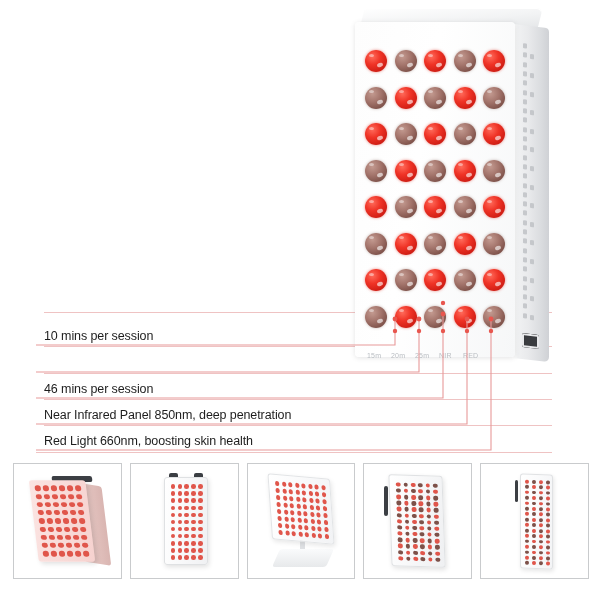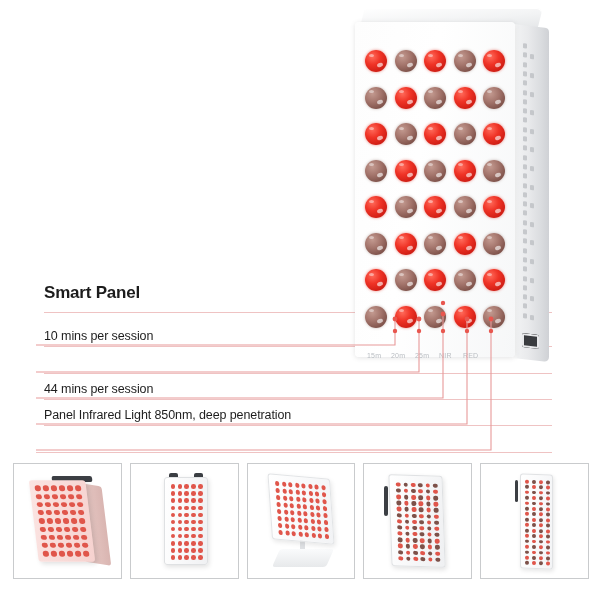--- a/index.html
+++ b/index.html
@@ -254,34 +254,34 @@
       <circle cx="491" cy="319" r="2.4"></circle>
       <circle cx="395" cy="331" r="2.2"></circle>
       <circle cx="419" cy="331" r="2.2"></circle>
       <circle cx="443" cy="331" r="2.2"></circle>
       <circle cx="467" cy="331" r="2.2"></circle>
       <circle cx="491" cy="331" r="2.2"></circle>
       <circle cx="443" cy="303" r="2.2"></circle>
     </g>
   </svg>
 
-  <div class="title">Smart Panel</div>
   <div class="divider" style="top:312px;left:44px;width:508px;"></div>
 
   <div class="feat" style="top:329px;">10 mins per session</div>
   <div class="divider" style="top:346px;left:44px;width:508px;"></div>
 
   <div class="divider" style="top:373px;left:44px;width:508px;"></div>
 
-  <div class="feat" style="top:382px;">44 mins per session</div>
+  <div class="feat" style="top:382px;">46 mins per session</div>
   <div class="divider" style="top:399px;left:44px;width:508px;"></div>
 
-  <div class="feat" style="top:408px;">Panel Infrared Light 850nm, deep penetration</div>
+  <div class="feat" style="top:408px;">Near Infrared Panel 850nm, deep penetration</div>
   <div class="divider" style="top:425px;left:44px;width:508px;"></div>
 
+  <div class="feat" style="top:434px;">Red Light 660nm, boosting skin health</div>
   <div class="divider"></div>
 
   <div class="thumbs" id="thumbs">
       <div class="thumb">
         <div class="tp" style="left: 66px; top: 20px; width: 26px; height: 80px; background: linear-gradient(90deg, rgb(236, 207, 203), rgb(217, 181, 177)); border-radius: 3px; transform: rotate(-7deg) skewY(16deg);"></div>
         <div class="tp" style="left: 38px; top: 12px; width: 40px; height: 6px; background: rgb(60, 63, 68); border-radius: 2px; transform: rotate(-7deg) skewY(7deg);"></div>
         <div class="tp" style="left: 20px; top: 16px; width: 56px; height: 82px; background: linear-gradient(100deg, rgb(251, 228, 226), rgb(246, 210, 207)); border-radius: 3px; transform: rotate(-7deg) skewY(7deg); box-shadow: rgba(0, 0, 0, 0.13) 2px 2px 5px;">
           <div class="tp-dots" style="left: 4px; top: 4px; width: 48px; height: 74px; position: absolute;">
             <div class="tdot" style="width: 5.4px; height: 5.4px; left: 1.3px; top: 1.41111px;"></div>
             <div class="tdot" style="width: 5.4px; height: 5.4px; left: 9.3px; top: 1.41111px;"></div>

